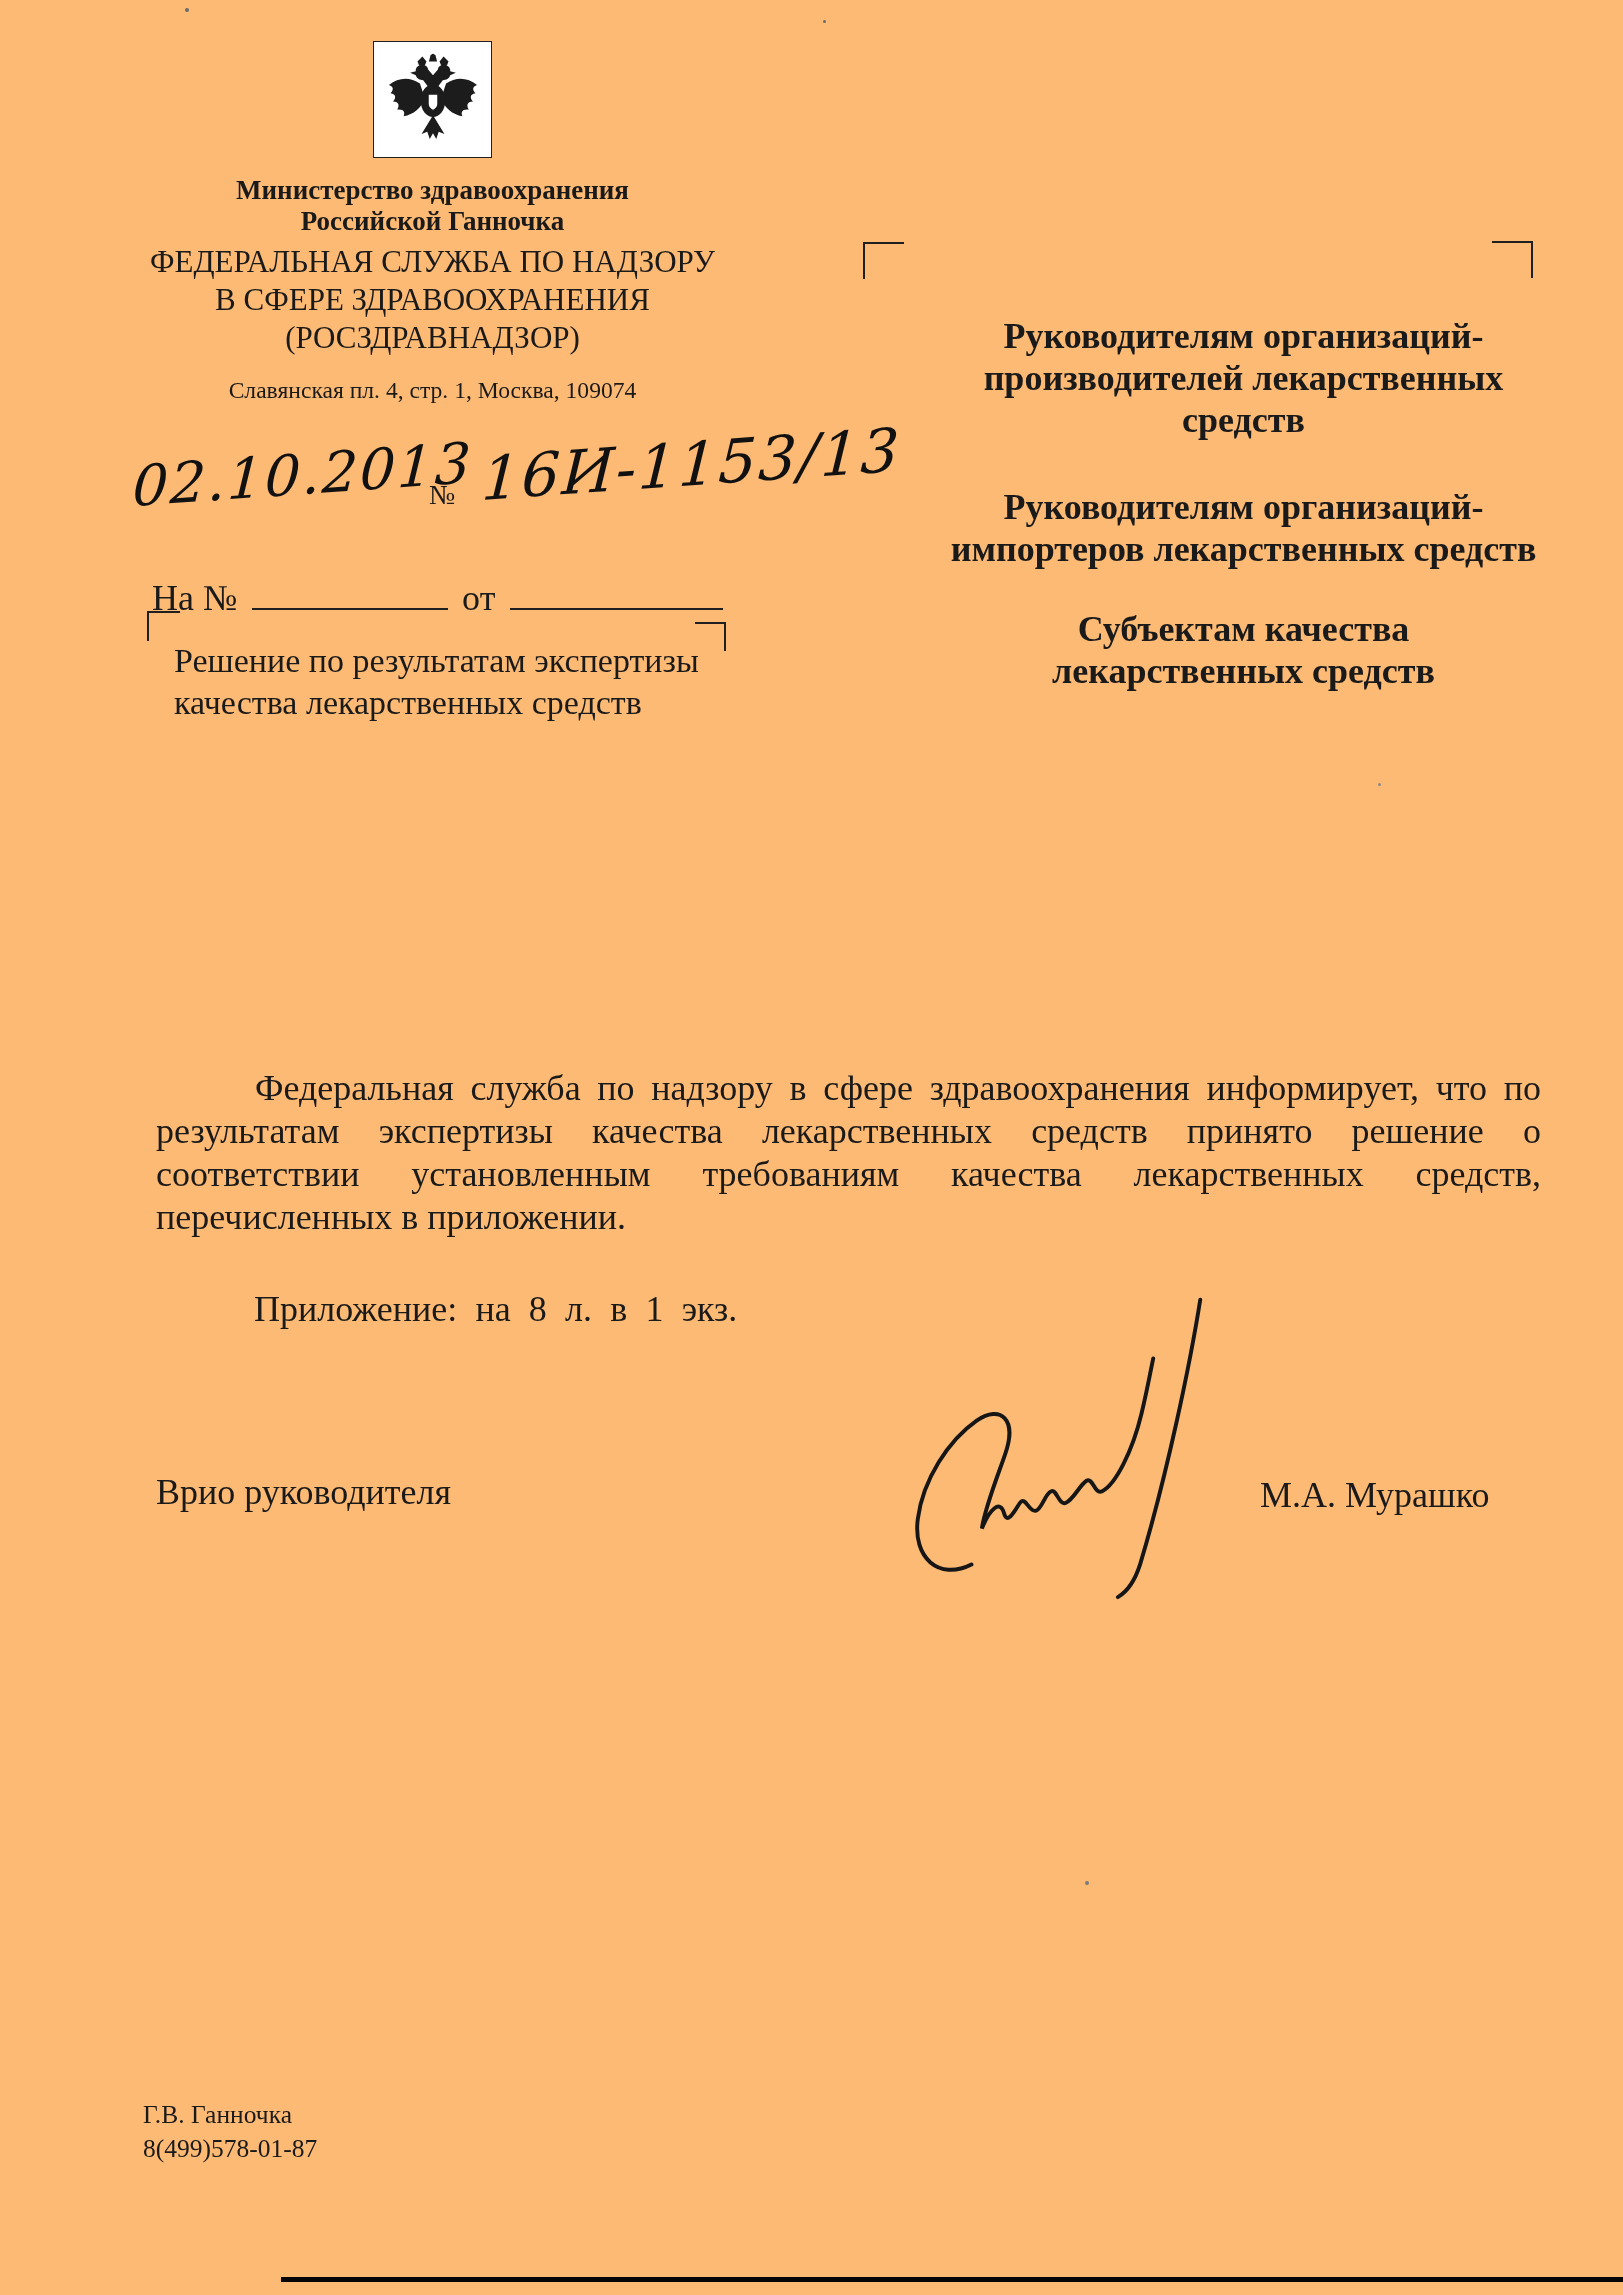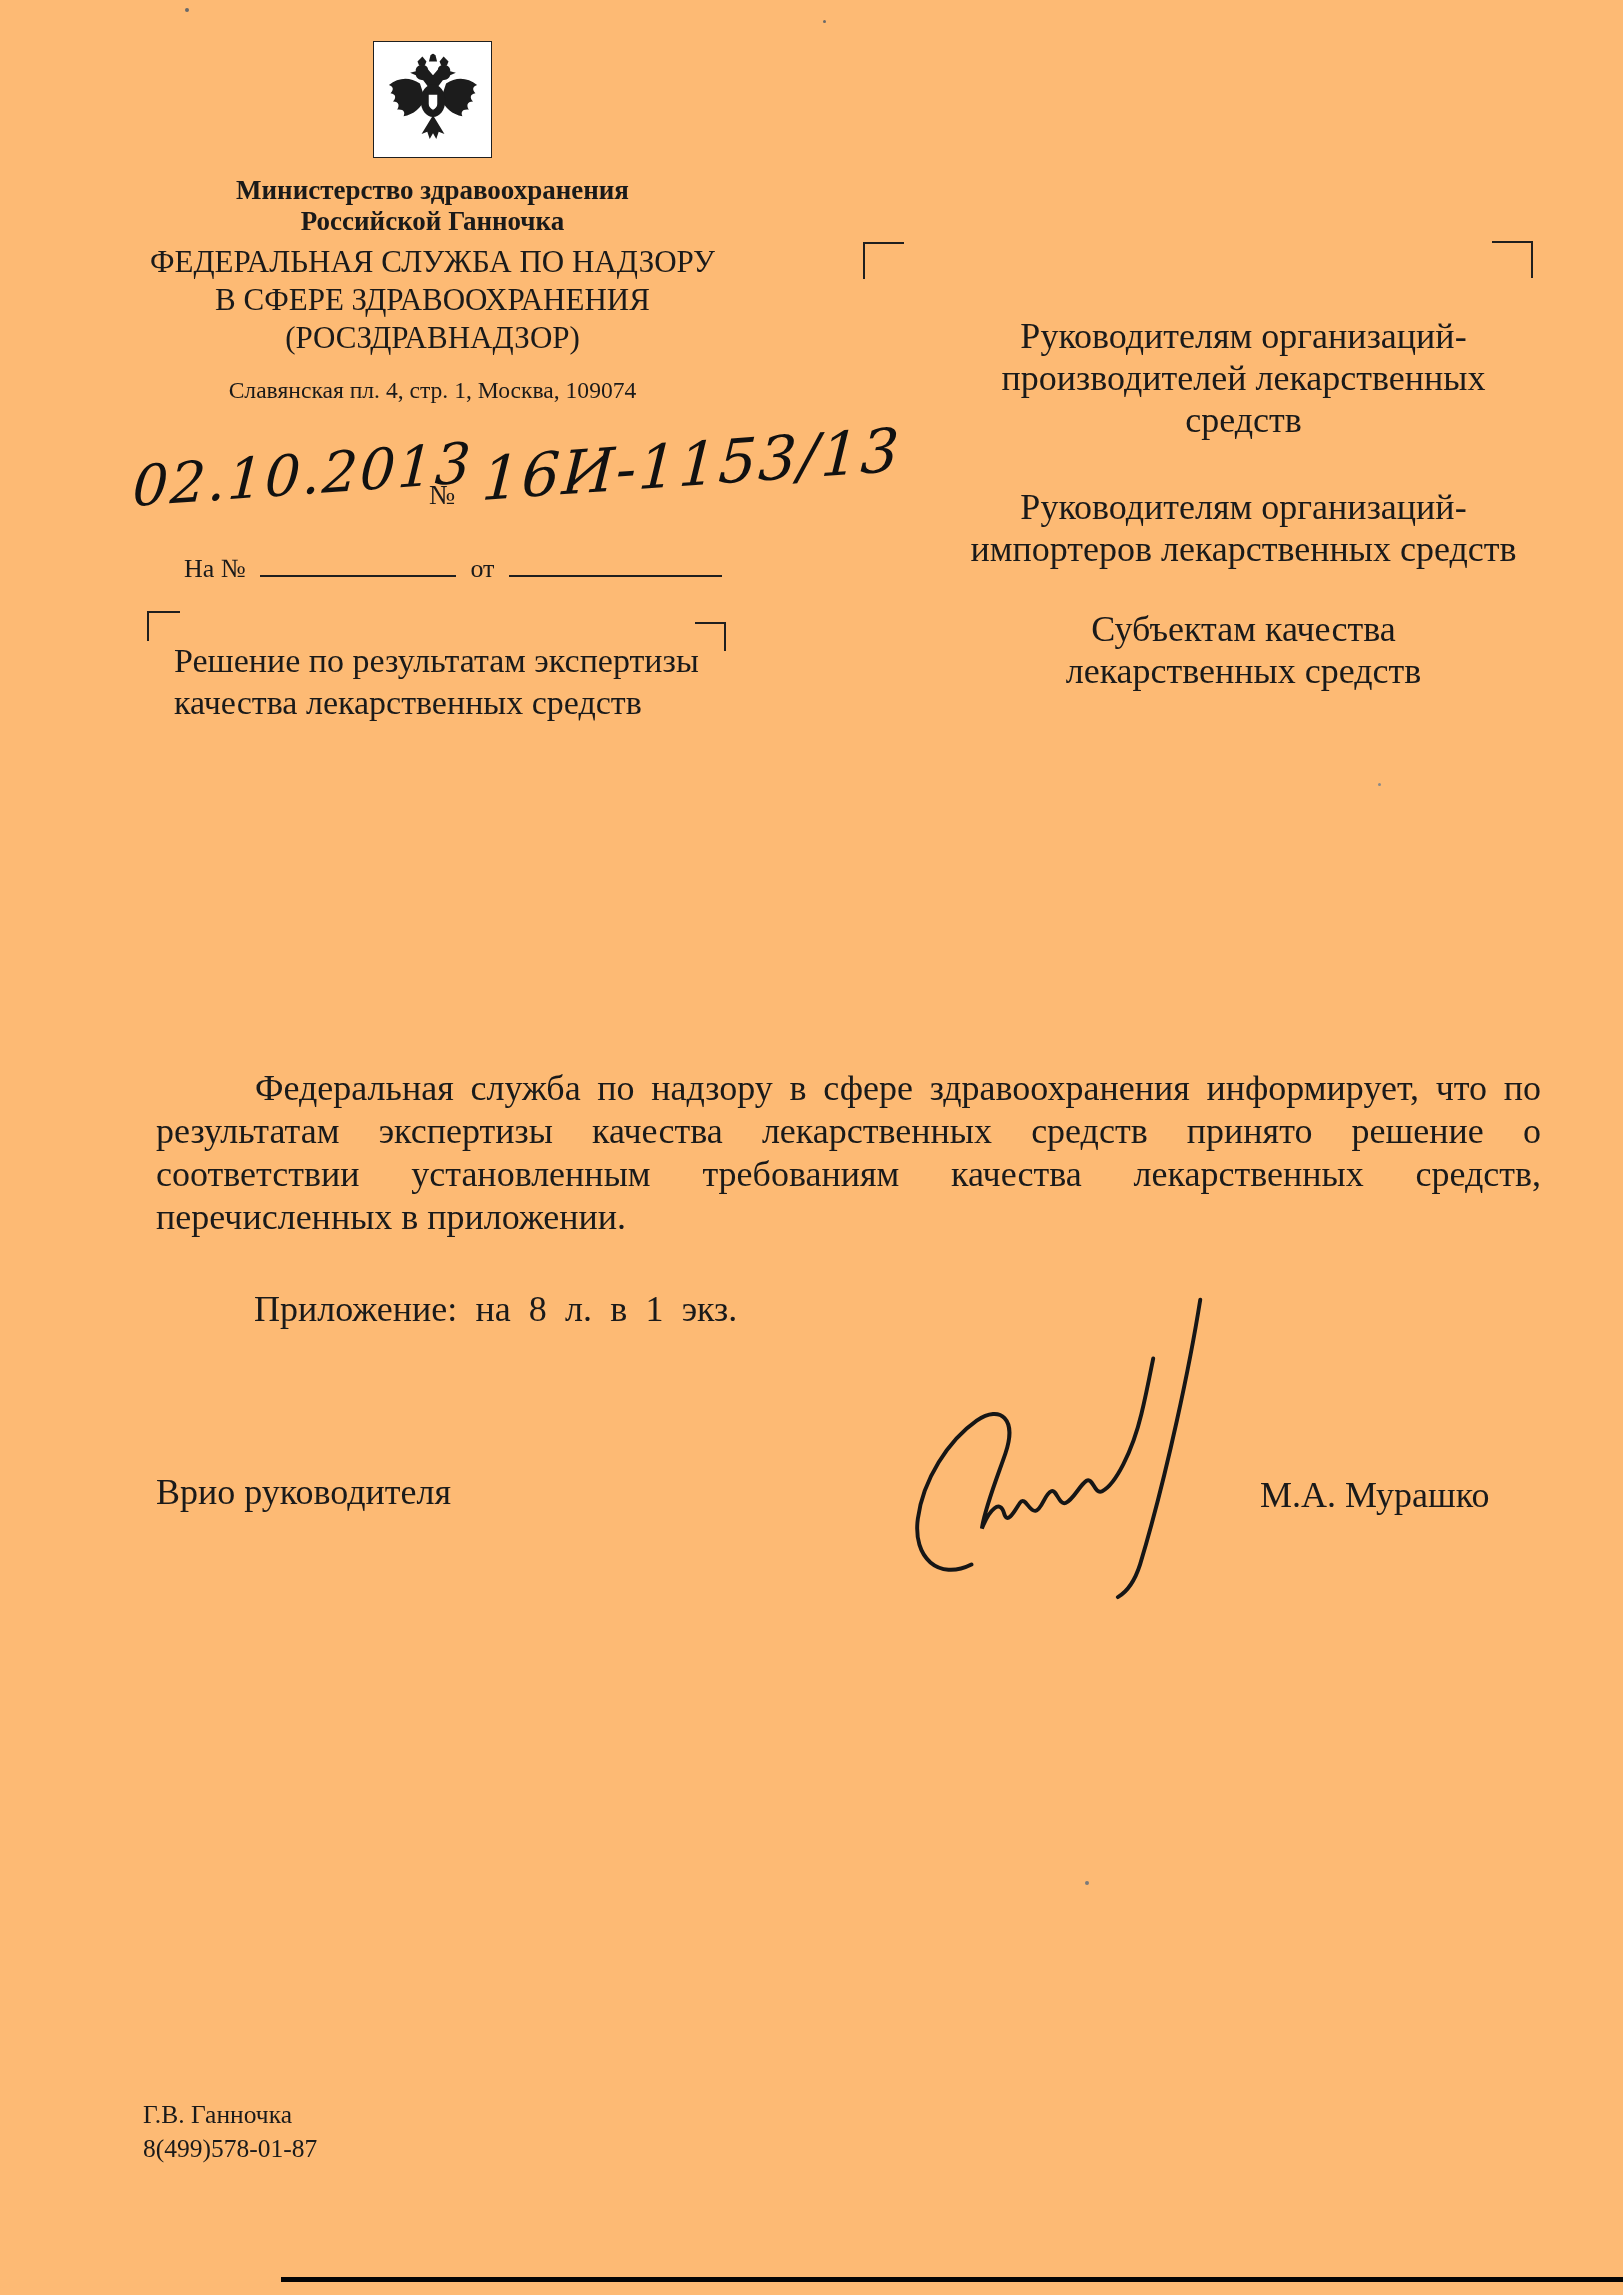--- a/index.html
+++ b/index.html
@@ -24,30 +24,30 @@
   .mark-subj-right { left:695px; top:622px; width:31px; height:29px; border-top:2px solid #1f1f1f; border-right:2px solid #1f1f1f; }
 
   
   .number-line { position:absolute; left:121px; top:445px; width:838px; height:92px; }
   .hw { position:absolute; font-family:"DejaVu Serif",serif; font-style:italic; color:#111;
         letter-spacing:2px; transform:rotate(-4deg) skewX(-7deg); transform-origin:0 100%; white-space:nowrap; }
   .hw-date   { left:9.8px;  top:9.2px; font-size:56px; }
   .hw-number { left:359px; top:-1.3px; font-size:60px; }
   .no-sign   { position:absolute; left:308px; top:34px; font-size:27.5px; }
 
-  .ref-line { position:absolute; left:152px; top:547px; font-size:26px; white-space:nowrap;margin-left:32px; }
+  .ref-line { position:absolute; left:152px; top:577px; font-size:36px; white-space:nowrap; }
   .blank { display:inline-block; height:30px; border-bottom:2px solid #1f1f1f; margin:0 14.4px; vertical-align:baseline; }
   .b1 { width:196px; } .b2 { width:213px; }
 
   
   .subject { position:absolute; left:174px; top:640px; font-size:34px; line-height:42px; }
 
   
   .recipients { position:absolute; left:923px; top:315px; width:641px; text-align:center;
-                font-weight:normal; font-size:36px; line-height:42px; }
+                font-weight:bold; font-size:36px; line-height:42px; }
   .recipient.g1 { margin-bottom:45px; }
   .recipient.g2 { margin-bottom:38px; }
 
   
   .body-par { position:absolute; left:156px; top:1067px; width:1385px; font-size:36px; line-height:43px;
               text-align:justify; text-indent:99px; }
   .attachment { position:absolute; left:254px; top:1288px; font-size:36px; word-spacing:9.2px; white-space:nowrap; }
 
   
   .signer-title { position:absolute; left:156px;  top:1471px; font-size:36px; white-space:nowrap; }

